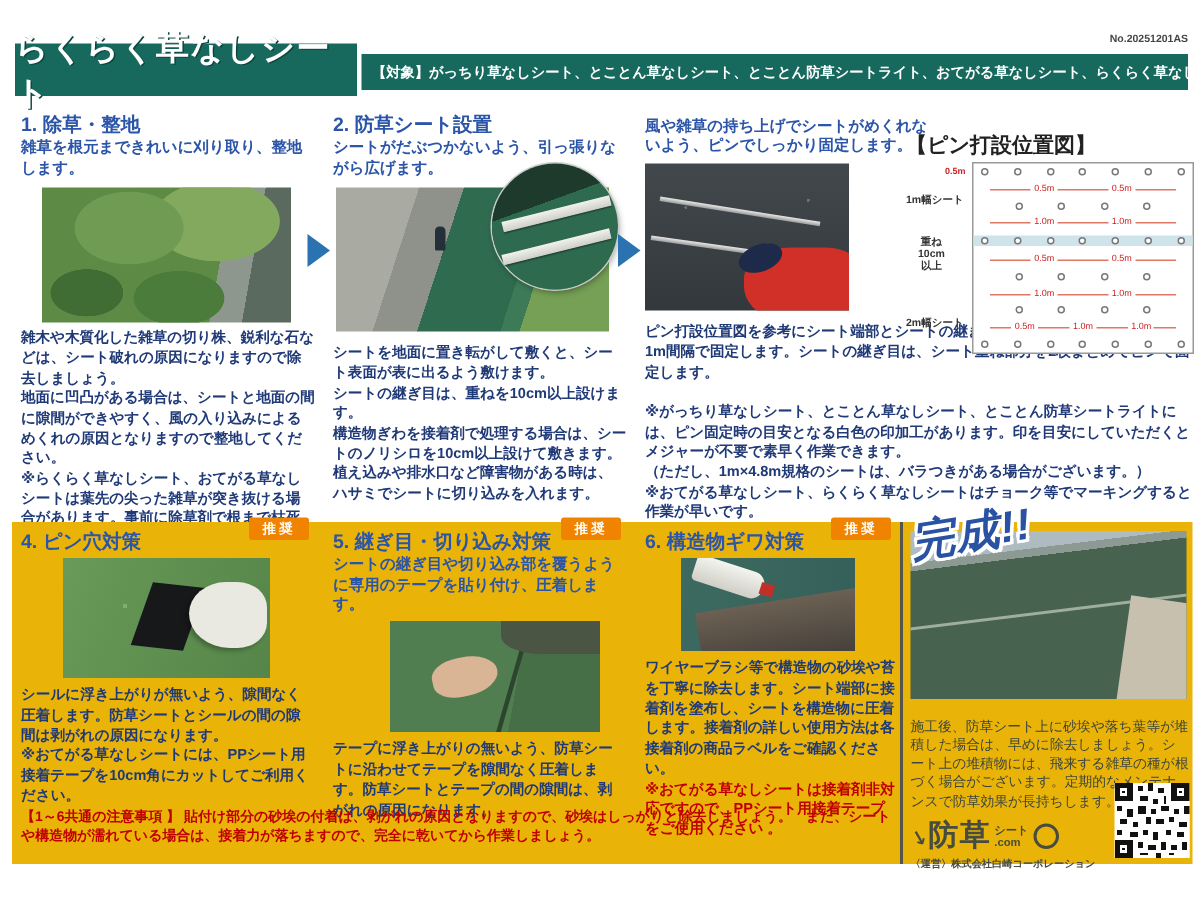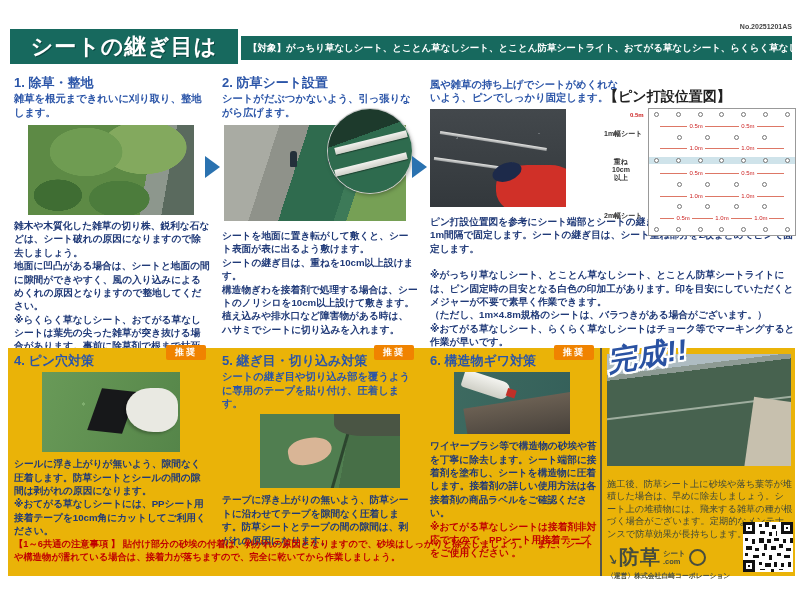--- a/index.html
+++ b/index.html
@@ -106,21 +106,21 @@
   .logo-bird{width:13px;height:13px;border:2px solid #474d3e;border-radius:50%;margin-bottom:1px;}
   .operator{font-size:6.8px;font-weight:700;color:#474d3e;margin-top:4px;}
   .qr{position:absolute;right:0px;bottom:2px;width:50px;height:50px;background:#fff;}
 </style>
 </head>
 <body>
 
 <div class="page">
 
   <div class="docnum">No.20251201AS</div>
-  <div class="title-block">シートの継ぎ目は</div>
+  <div class="title-block">らくらく草なしシート</div>
   <div class="target-bar">【対象】がっちり草なしシート、とことん草なしシート、とことん防草シートライト、おてがる草なしシート、らくらく草なしシート</div>
 
   <div class="col" style="left:14px;top:76px;">
     <div class="step-head">1. 除草・整地</div>
     <div class="lead">雑草を根元まできれいに刈り取り、整地します。</div>
     <div class="photo ph1"></div>
     <div class="btxt">雑木や木質化した雑草の切り株、鋭利な石などは、シート破れの原因になりますので除去しましょう。
 地面に凹凸がある場合は、シートと地面の間に隙間ができやすく、風の入り込みによるめくれの原因となりますので整地してください。
 ※らくらく草なしシート、おてがる草なしシートは葉先の尖った雑草が突き抜ける場合があります。事前に除草剤で根まで枯死させるか、抜根除草をしてください。</div>
   </div>

